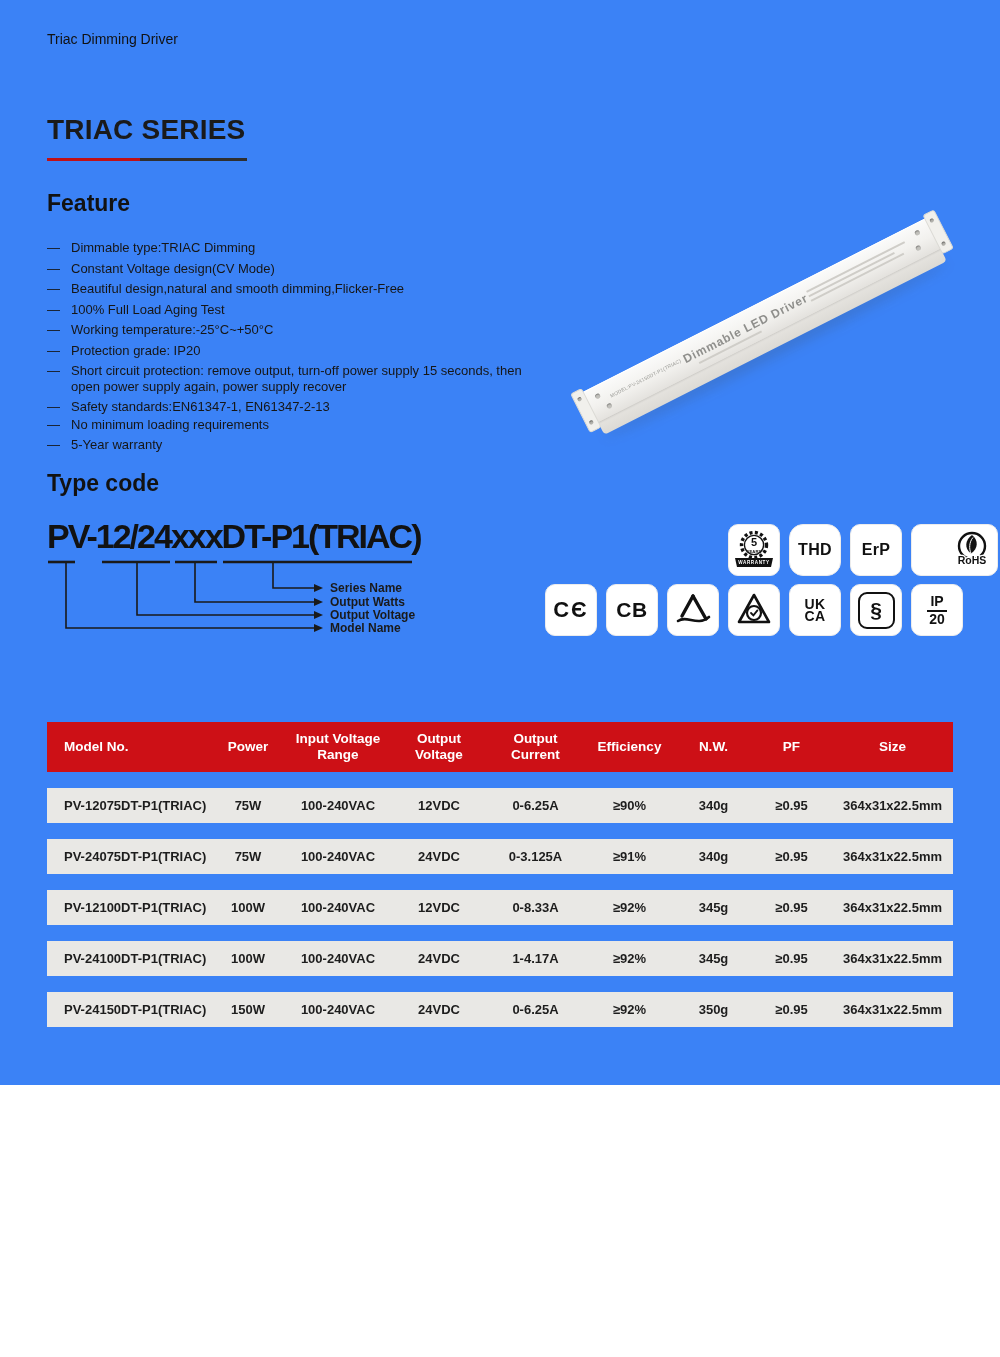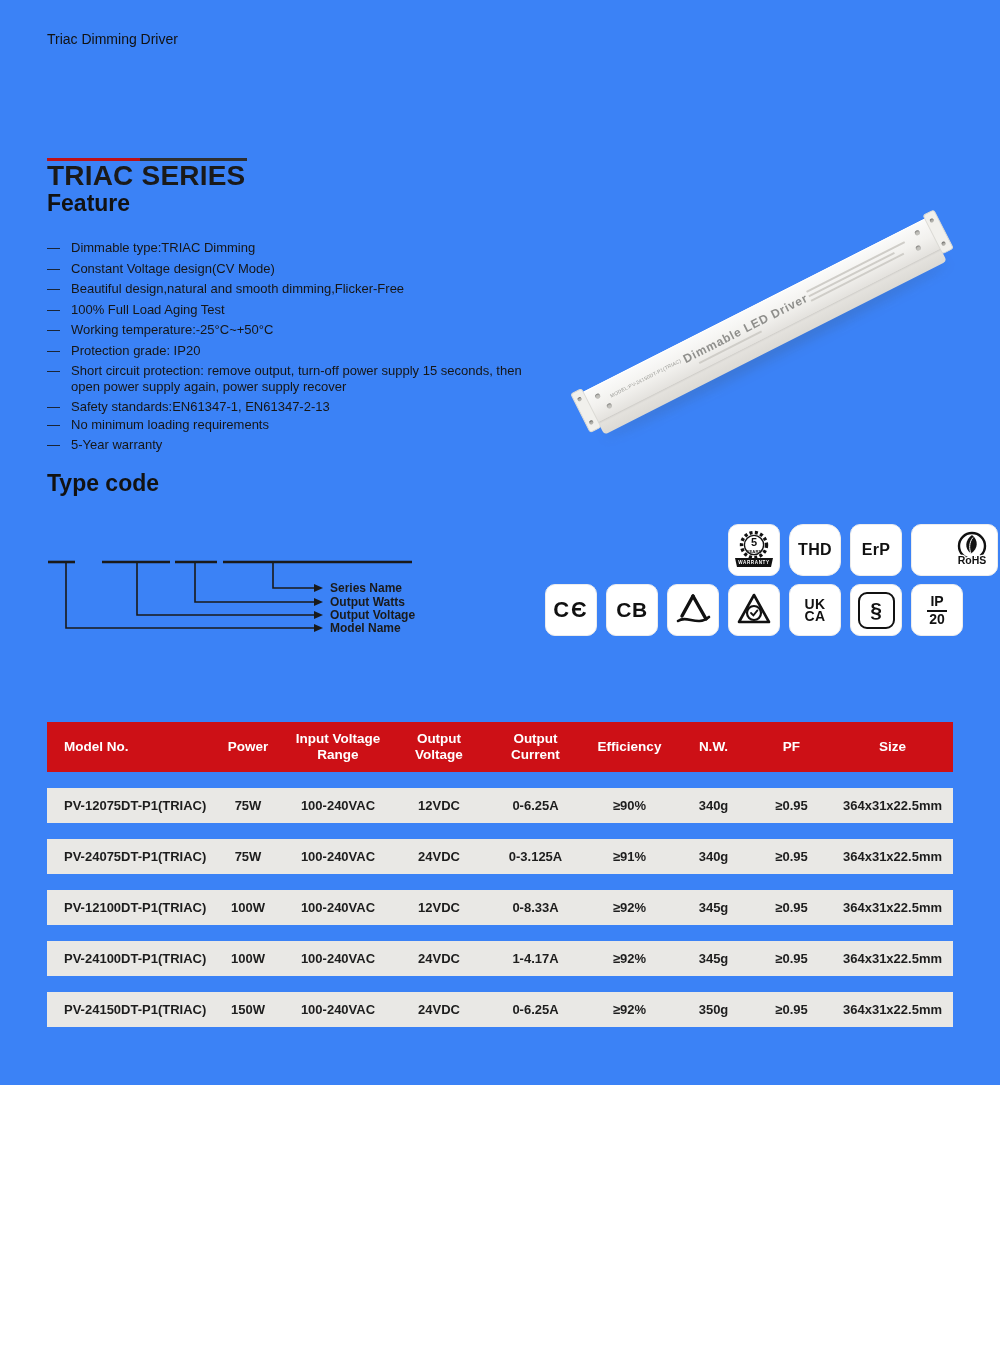--- a/index.html
+++ b/index.html
@@ -1,21 +1,21 @@
 <!DOCTYPE html>
 <html><head>
 <meta charset="utf-8">
 <style>
   html,body{margin:0;padding:0;background:#ffffff;}
   .page{position:relative;width:1000px;height:1085px;background:#3b82f6;overflow:hidden;
         font-family:"Liberation Sans","DejaVu Sans",sans-serif;color:#141414;}
 
   .doc-label{position:absolute;left:47px;top:31px;font-size:14px;color:#111;}
 
-  .main-title{position:absolute;left:47px;top:114px;font-size:28px;font-weight:bold;letter-spacing:.2px;color:#1a1a1a;margin-top:46px;}
+  .main-title{position:absolute;left:47px;top:114px;font-size:28px;font-weight:bold;letter-spacing:.2px;color:#1a1a1a;}
   .title-underline{position:absolute;left:47px;top:158px;width:200px;height:3px;
         background:linear-gradient(to right,#c01016 0 46.5%,#2f2f2f 46.5% 100%);}
 
   .sec-heading{position:absolute;font-size:23px;font-weight:bold;color:#121212;}
   .feature-heading{left:47px;top:190px;}
   .typecode-heading{left:47px;top:470px;}
   .tech-heading{left:47px;top:666px;font-size:24px;}
 
   .feature-list{position:absolute;left:47px;top:240px;width:505px;}
   .feature-item{display:flex;margin-bottom:5px;font-size:13px;line-height:15.5px;color:#161616;}
@@ -147,20 +147,21 @@
         <div class="spec-line sl4"></div>
         <span class="screw sc1"></span>
         <span class="screw sc2"></span>
         <span class="screw sc3"></span>
         <span class="screw sc4"></span>
       </div>
     </div>
   </div>
 
   <div class="sec-heading typecode-heading">Type code</div>
+  <div class="code-text">PV-12/24xxxDT-P1(TRIAC)</div>
 
   <svg class="tc-svg" width="420" height="88" viewBox="0 0 420 88">
     <g stroke="#1a1a1a" stroke-width="2.6">
       <line x1="1" y1="6" x2="28" y2="6"></line>
       <line x1="55" y1="6" x2="123" y2="6"></line>
       <line x1="128" y1="6" x2="170" y2="6"></line>
       <line x1="176" y1="6" x2="365" y2="6"></line>
     </g>
     <g stroke="#1a1a1a" stroke-width="1.6" fill="none">
       <path d="M226,7 V32 H267"></path>

